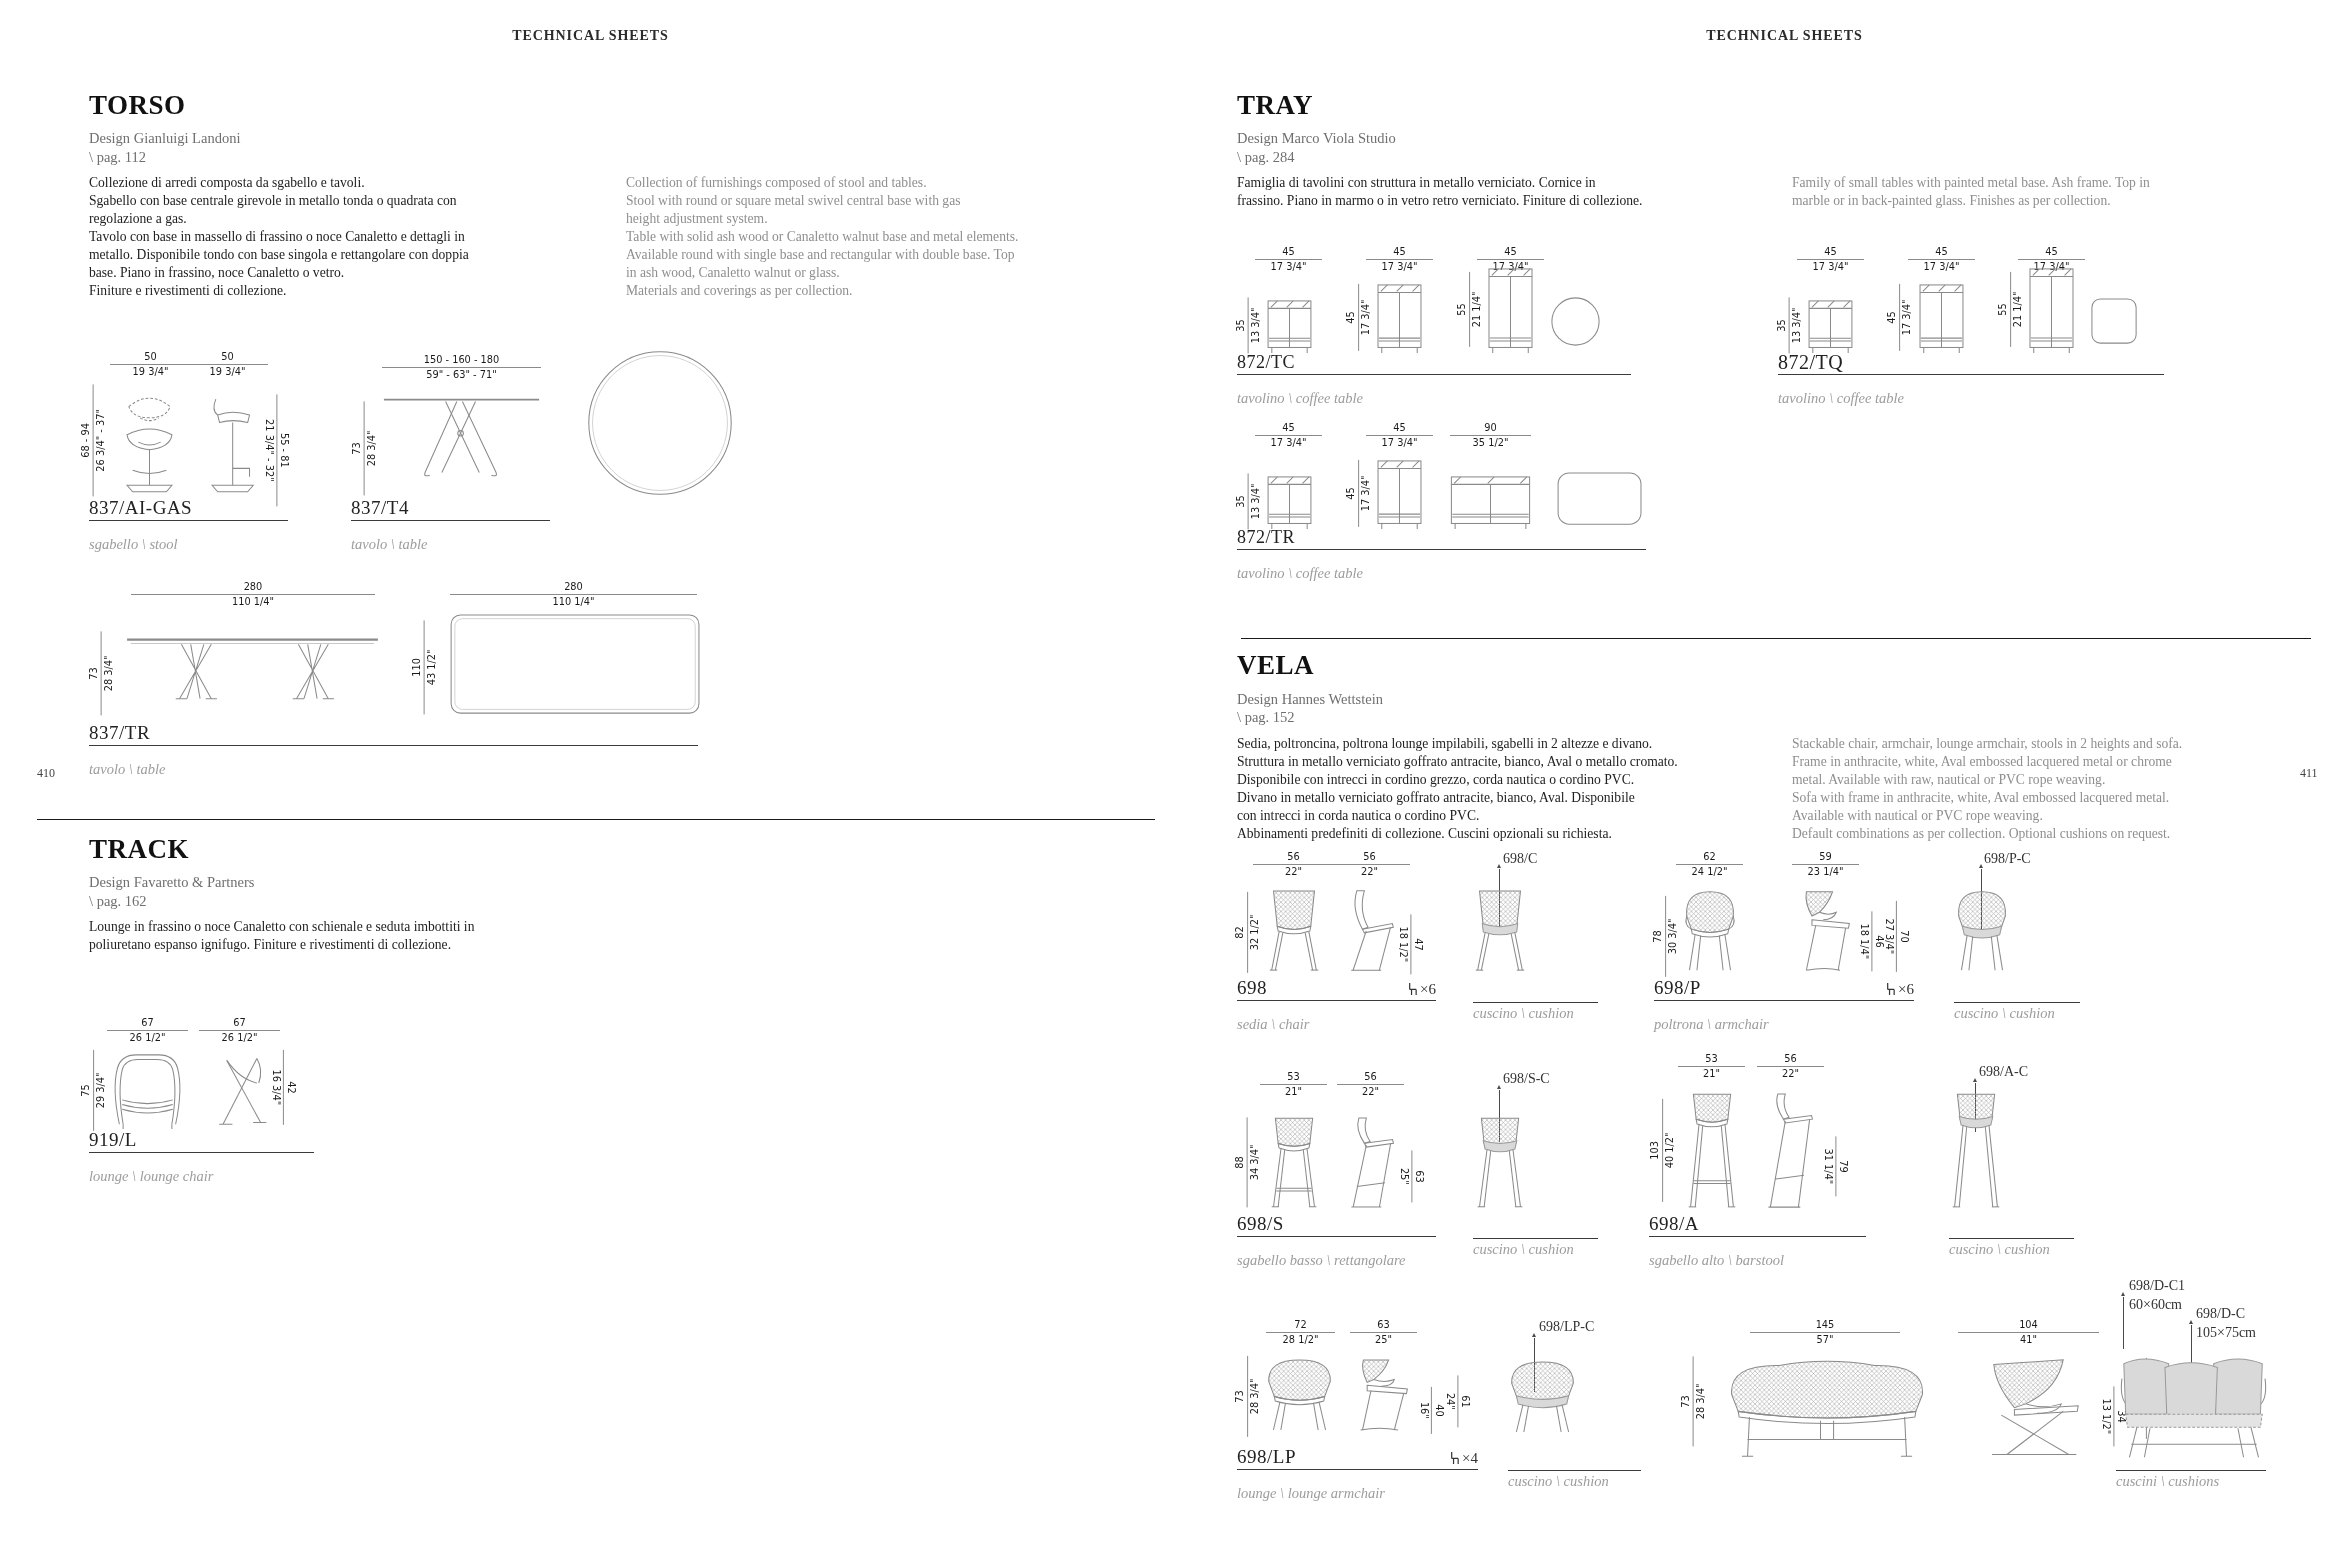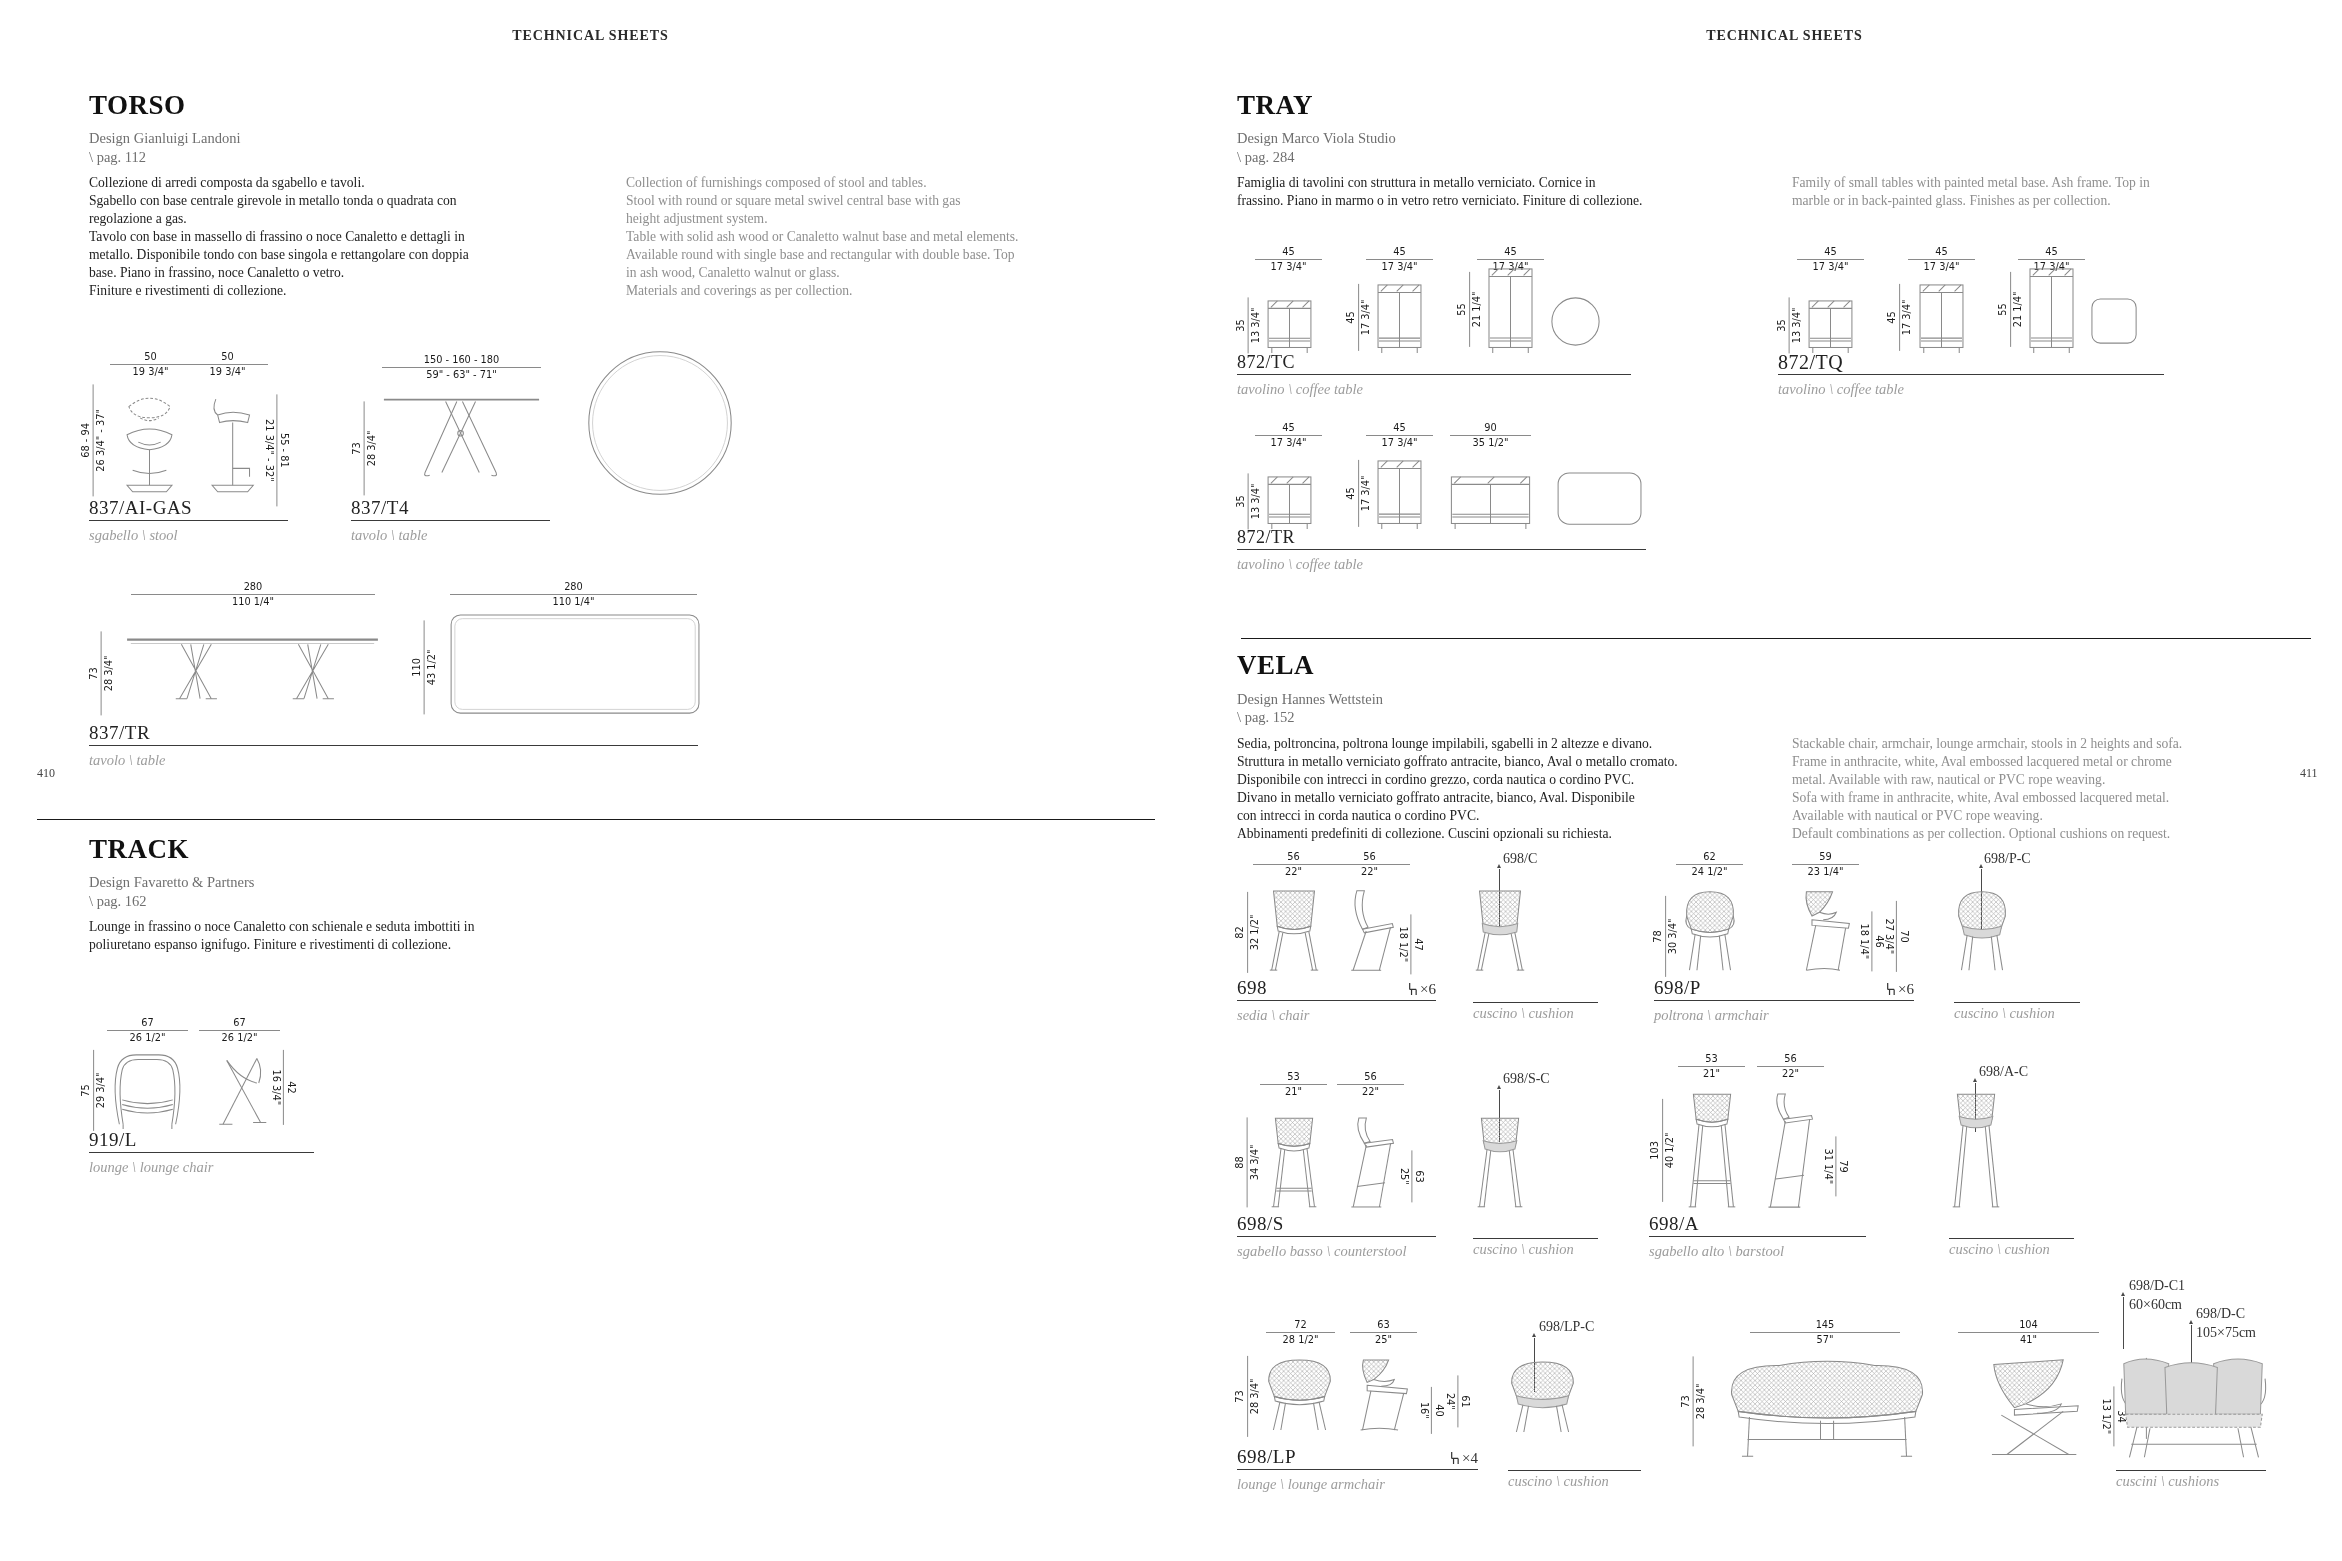--- a/index.html
+++ b/index.html
@@ -15,21 +15,21 @@
   .hr{height:0;border-top:1.9px solid #1a1a1a;}
   .dim{position:absolute;text-align:center;font-family:"DejaVu Sans",sans-serif;
        font-size:9.8px;color:#1a1a1a;line-height:12px;}
   .dim .cm{display:block;border-bottom:0.9px solid #8a8a8a;padding-bottom:0.9px;}
   .dim .in{display:block;padding-top:0.9px;}
   .dim.rl{transform:rotate(-90deg);}
   .dim.rr{transform:rotate(90deg);}
   .prod{position:absolute;}
   .prod .code{font-size:19px;letter-spacing:0.5px;color:#222;line-height:20.6px;}
   .prod .rule{border-bottom:1.2px solid #3a3a3a;margin-top:1.9px;}
-  .prod .sub{font-style:italic;font-size:14.5px;color:#9c9c9c;margin-top:6px;}
+  .prod .sub{font-style:italic;font-size:14.5px;color:#9c9c9c;margin-top:15px;}
   .prod-c{position:absolute;}
   .prod-c .rule{border-bottom:1.2px solid #3a3a3a;}
   .prod-c .sub{font-style:italic;font-size:14.5px;color:#9c9c9c;margin-top:1.9px;}
   .stack{position:absolute;right:0;top:2.8px;font-size:15px;color:#333;display:flex;align-items:center;gap:1.9px;}
   .ptr-label{position:absolute;font-size:14px;color:#333;white-space:nowrap;}
   .ptr{position:absolute;width:0.9px;background:#4a4a4a;}
   .ptr:before{content:"";position:absolute;top:-4.7px;left:-2.3px;border-left:2.8px solid transparent;
               border-right:2.8px solid transparent;border-bottom:4.7px solid #4a4a4a;}
   svg{overflow:visible;}
   .sk{stroke:#8a8a8a;fill:none;stroke-width:1.1;}
@@ -647,21 +647,21 @@
         <line x1="10" y1="98" x2="42" y2="98"></line>
       </g>
   </svg>
   <div class="dim rr" style="left:1386px;top:1163px;width:52px">
       <span class="cm">63</span>
       <span class="in">25"</span>
     </div>
   <div class="prod" style="left:1237px;top:1214px;width:199px">
     <div class="code">698/S</div>
     <div class="rule"></div>
-    <div class="sub">sgabello basso \ counterstool</div>
+    <div class="sub">sgabello basso \ rettangolare</div>
   </div>
 
   
   <div class="ptr-label" style="left:1503px;top:1071px">698/S-C</div>
   <div class="ptr" style="left:1499px;top:1090px;height:52px"></div>
   <svg class="abs" style="left:1473px;top:1115px" width="54" height="96" viewBox="0 0 58 102">
     <g class="sk">
         <path d="M9,3 L49,3 L46,30 Q29,36 12,30 Z" fill="url(#wv)"></path>
     <path d="M11,27 Q29,33 47,27 L45,36 Q29,42 13,36 Z" fill="#d9d9d9" stroke="#9a9a9a"></path>
     <line x1="15" y1="37" x2="7" y2="98"></line>

